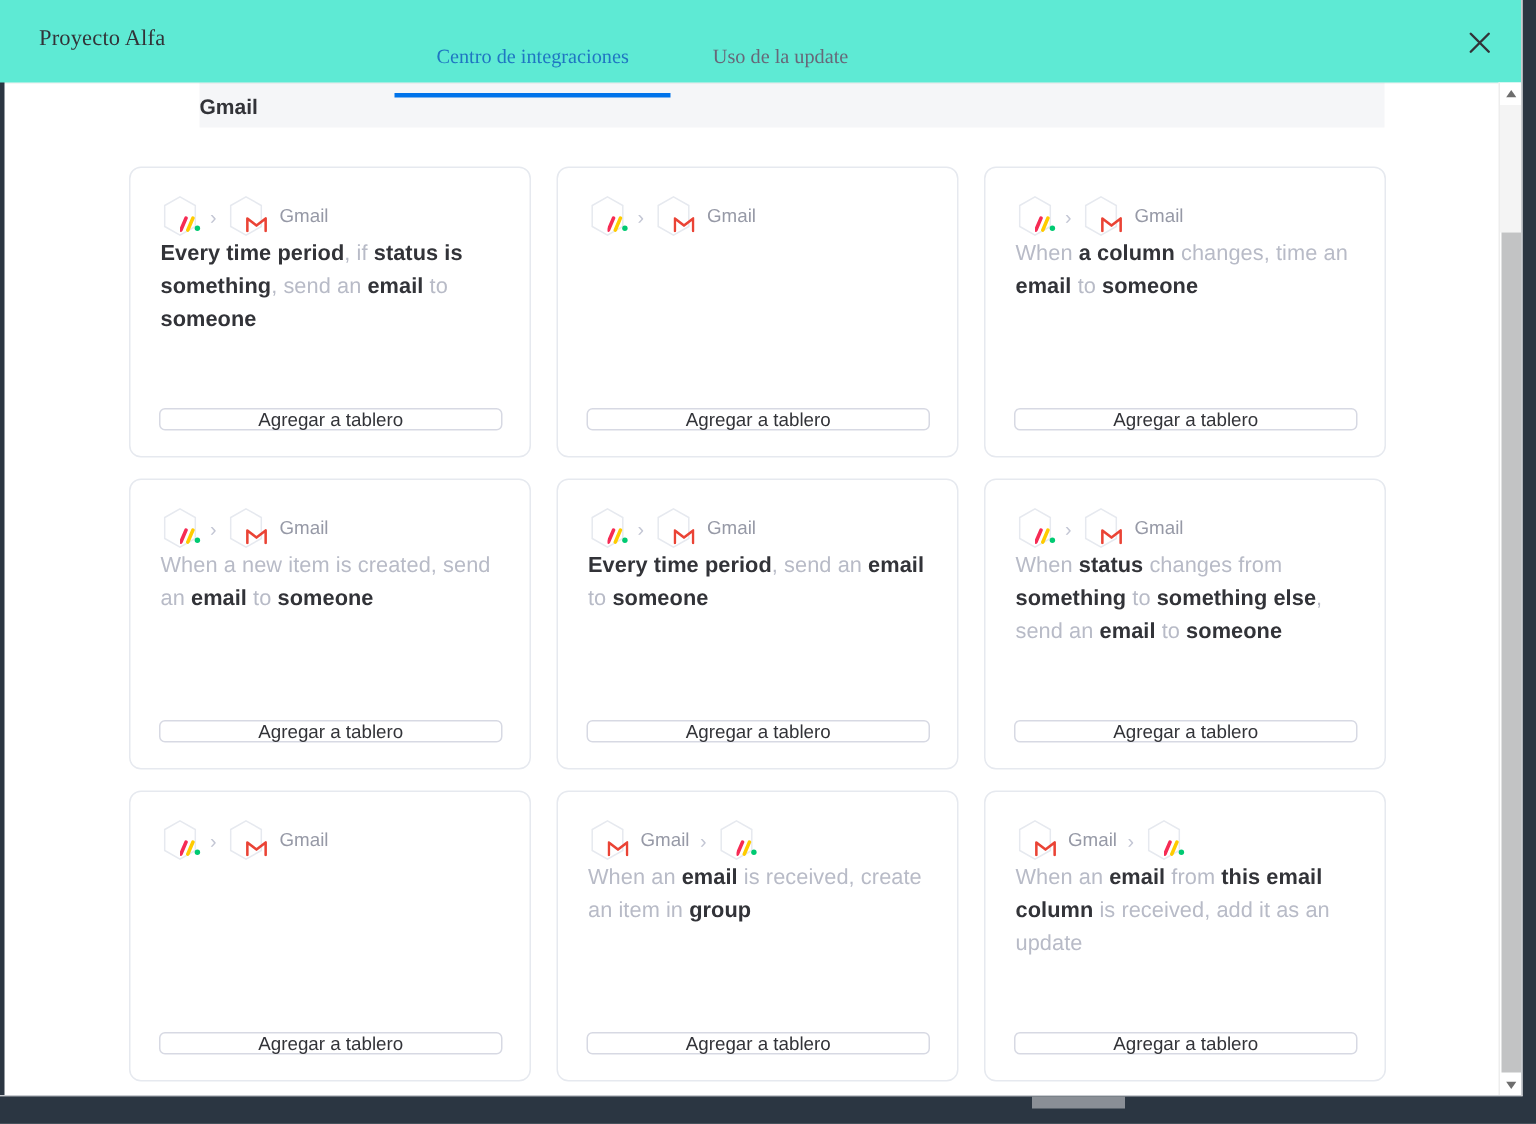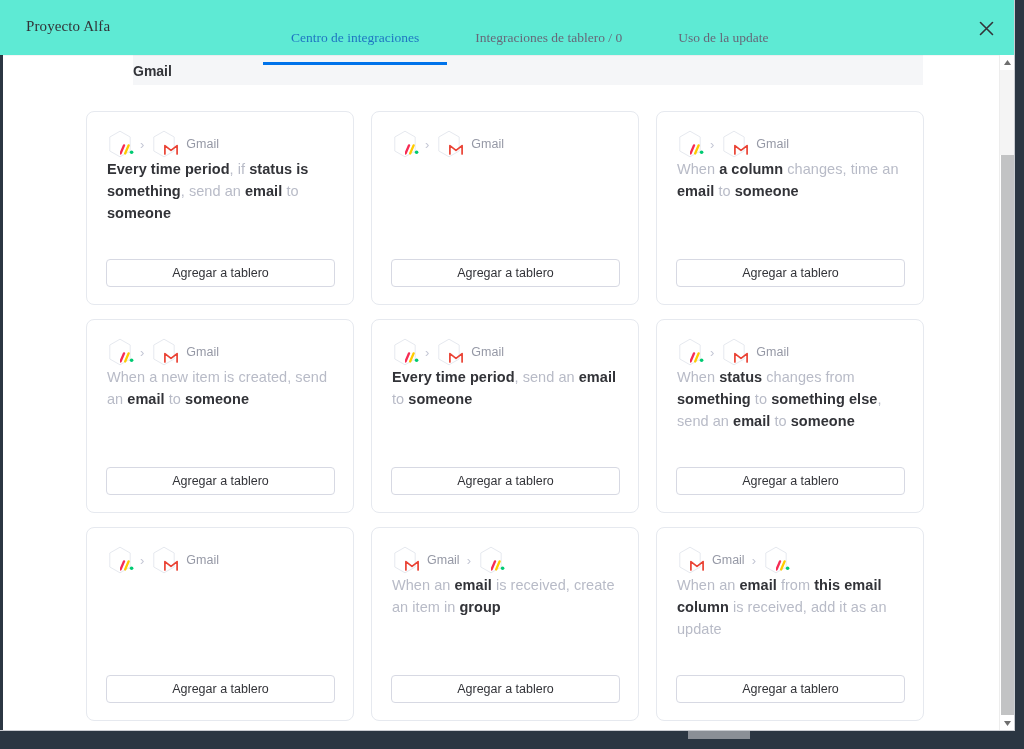--- a/index.html
+++ b/index.html
@@ -197,21 +197,21 @@
   .recipe b {
     font-weight: bold;
     color: #323338;
   }
 
   .add-btn {
     position: absolute;
     left: 19px;
     bottom: 17px;
     width: 229px;
-    height: 28px;
+    height: 15px;
     background: #ffffff;
     border: 1px solid #d7d9e3;
     border-radius: 4px;
     font-family: "Liberation Sans", sans-serif;
     font-size: 12.5px;
     color: #323338;
     cursor: pointer;
     display: flex;
     align-items: center;
     justify-content: center;
@@ -285,23 +285,20 @@
 
   <div class="window">
 
     <div class="modal-header">
 
       <div class="project-title">Proyecto Alfa</div>
 
       <div class="tabs">
         <div class="tab active">
           <span>Centro de integraciones</span>
-        </div>
-        <div class="tab">
-          <span>Integraciones de tablero / 0</span>
         </div>
         <div class="tab">
           <span>Uso de la update</span>
         </div>
       </div>
 
       <div class="close-btn">
         <svg width="15" height="15" viewBox="0 0 15 15">
           <path d="M1.5 1.5 L13.5 13.5 M13.5 1.5 L1.5 13.5" stroke="#323338" stroke-width="1.6" stroke-linecap="round" fill="none"></path>
         </svg>

